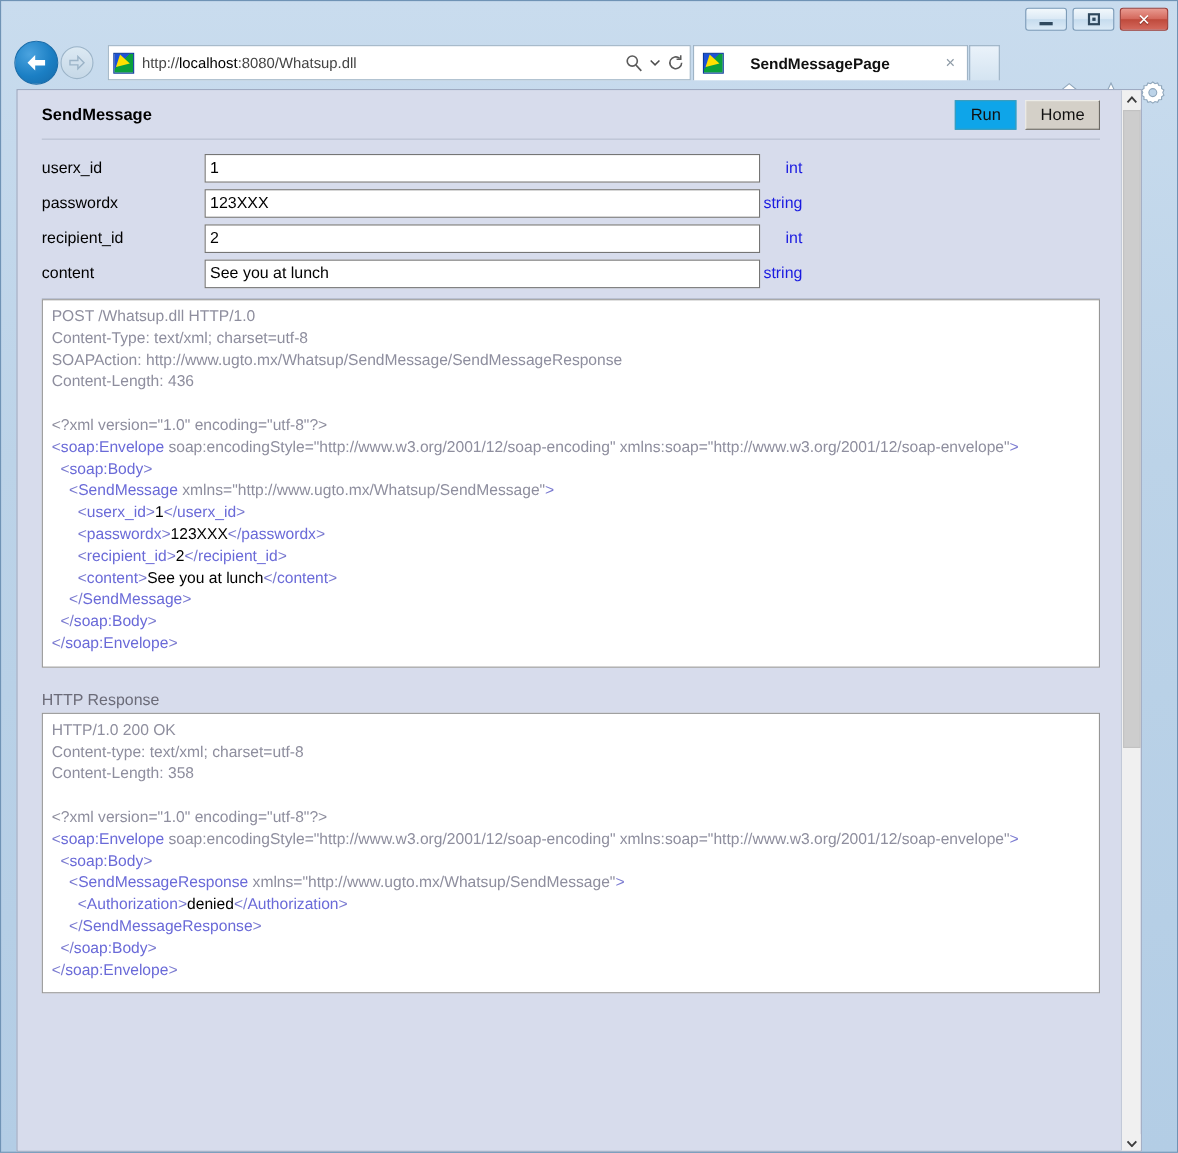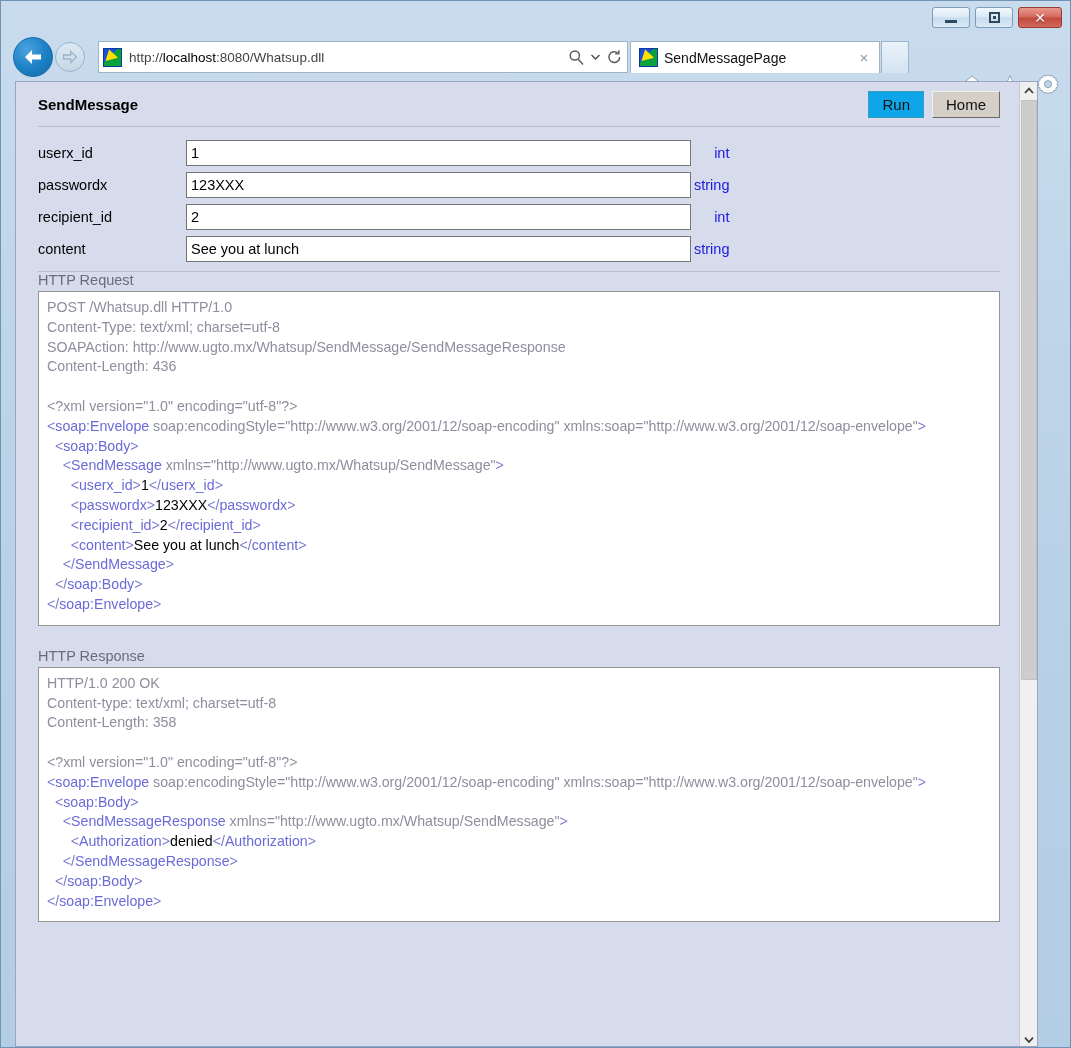--- a/index.html
+++ b/index.html
@@ -68,21 +68,21 @@
   #searchicon{width:26px;display:flex;align-items:center;justify-content:center;}
   #searchcaret{width:12px;display:flex;align-items:center;justify-content:center;}
   #refreshicon{width:26px;display:flex;align-items:center;justify-content:center;}
 
   
   #tabstrip{position:absolute;left:629px;top:8px;height:32px;}
   #tab{
     width:250px;height:32px;background:#fff;border:1px solid #9fb4c6;border-bottom:none;
     box-sizing:border-box;display:flex;align-items:center;padding:0 4px;
   }
-  #tabtitle{flex:1;font-size:14px;color:#111;margin-left:6px;white-space:nowrap;overflow:hidden;}
+  #tabtitle{flex:1;font-size:14px;color:#111;margin-left:24px;white-space:nowrap;overflow:hidden;font-weight:bold;}
   #tabclose{width:22px;text-align:center;color:#8d9aa6;font-size:15px;line-height:1;}
   #newtab{
     position:absolute;left:880px;top:8px;width:28px;height:32px;
     background:linear-gradient(to bottom,#eaf2fa,#d4e4f1);
     border:1px solid #9fb4c6;border-bottom:none;box-sizing:border-box;
   }
   
   #toolicons{position:absolute;right:8px;top:38px;display:flex;gap:10px;align-items:center;}
   .tico{width:28px;height:28px;display:flex;align-items:center;justify-content:center;}
 
@@ -267,21 +267,20 @@
             <td class="pname">content</td>
             <td class="pinput"><input type="text" value="See you at lunch" style=""></td>
             <td class="ptype">string</td>
           </tr>
         </tbody>
       </table>
 
       <div class="hr"></div>
 
 
-      <div class="sublabel">HTTP Request</div>
       <div class="codebox" id="reqbox"><span class="hdr">POST /Whatsup.dll HTTP/1.0</span>
 <span class="hdr">Content-Type: text/xml; charset=utf-8</span>
 <span class="hdr">SOAPAction: http://www.ugto.mx/Whatsup/SendMessage/SendMessageResponse</span>
 <span class="hdr">Content-Length: 436</span>
 
 <span class="decl">&lt;?xml version="1.0" encoding="utf-8"?&gt;</span>
 <span class="br">&lt;</span><span class="tag">soap:Envelope</span><span class="attr"> soap:encodingStyle="http://www.w3.org/2001/12/soap-encoding" xmlns:soap="http://www.w3.org/2001/12/soap-envelope"</span><span class="br">&gt;</span>
   <span class="br">&lt;</span><span class="tag">soap:Body</span><span class="br">&gt;</span>
     <span class="br">&lt;</span><span class="tag">SendMessage</span><span class="attr"> xmlns="http://www.ugto.mx/Whatsup/SendMessage"</span><span class="br">&gt;</span>
       <span class="br">&lt;</span><span class="tag">userx_id</span><span class="br">&gt;</span><span class="val">1</span><span class="br">&lt;/</span><span class="tag">userx_id</span><span class="br">&gt;</span>

